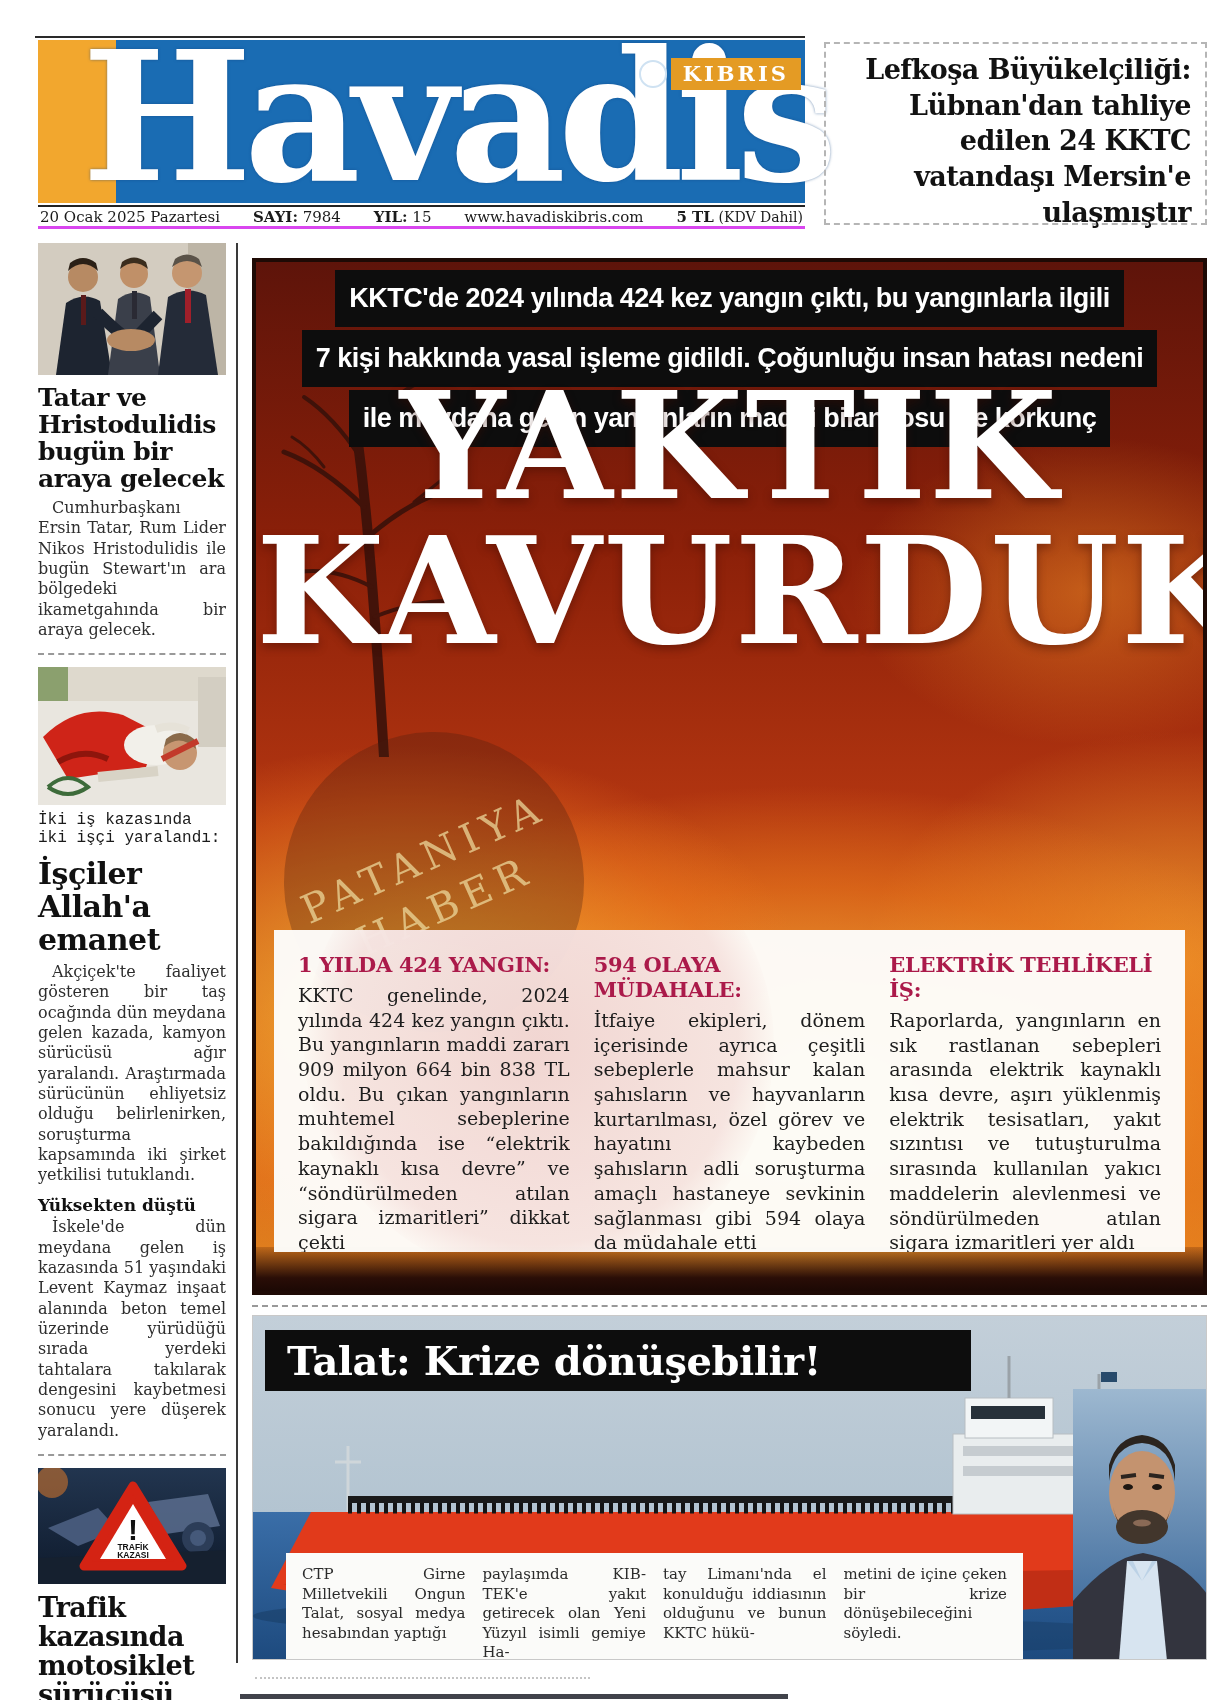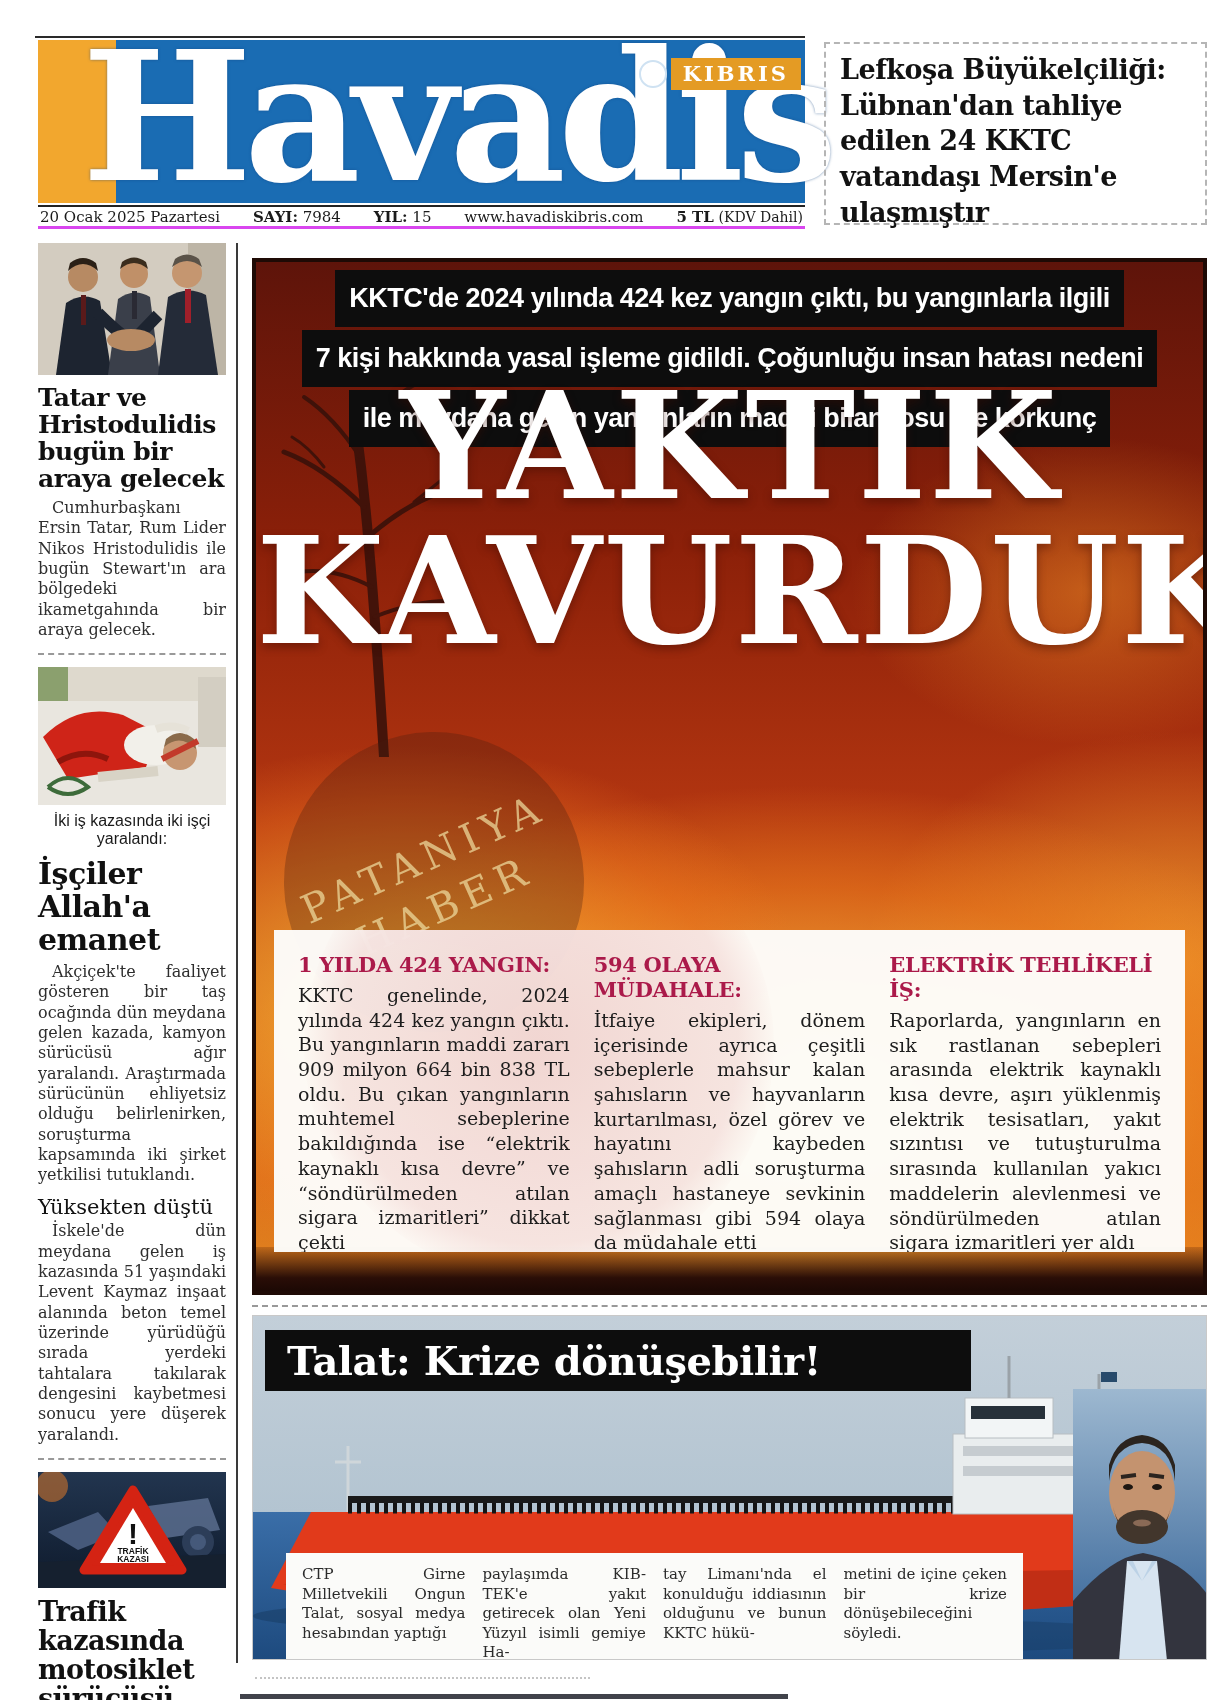--- a/index.html
+++ b/index.html
@@ -20,38 +20,38 @@
   .kibris-label{background:#e49b24;color:#fff;font-weight:bold;font-size:21px;
       letter-spacing:3px;padding:3px 12px 4px 12px;}
   .info-bar{left:38px;top:205px;width:767px;height:24px;border-top:2px solid #222;
       border-bottom:3px solid #d946ef;display:flex;align-items:center;justify-content:space-between;
       font-size:15px;padding:2px 2px;box-sizing:border-box;}
   .info-item b{font-weight:bold;}
   .price-note{font-size:14px;text-align:center;}
 
   
   .embassy{left:824px;top:42px;width:383px;height:183px;border:2px dashed #b5b5b5;
-      box-sizing:border-box;padding:8px 14px;}
+      box-sizing:border-box;padding:8px 14px;text-align:right;}
   .embassy-text{font-weight:bold;font-size:27px;line-height:1.32;color:#121212;letter-spacing:-0.5px;}
 
   
   .vrule{left:236px;top:243px;width:2px;height:1420px;background:#3a3a3a;}
 
   
   .sidebar{left:38px;top:243px;width:188px;}
   .sb-photo{width:188px;display:block;}
   .sb-headline{font-weight:bold;font-size:25px;line-height:1.08;letter-spacing:-0.5px;
       color:#111;margin:9px 0 6px 0;}
   .sb-headline.big{font-size:30px;line-height:1.1;}
   .sb-body{font-size:16px;line-height:1.27;text-align:justify;color:#2e2e2e;}
   .sb-body .indent{display:inline-block;width:14px;}
-  .sb-sub{font-weight:normal;font-size:21px;margin:10px 0 2px 0;color:#111;}
+  .sb-sub{font-weight:bold;font-size:17px;margin:10px 0 2px 0;color:#111;}
   .sb-div{border-top:2px dashed #999;margin:13px 0 12px 0;height:0;}
-  .sb-caption{font-family:Liberation Sans, sans-serif;font-size:16px;line-height:1.12;
-      text-align:center;color:#1a1a1a;margin:7px 0 2px 0;font-weight:500;}
+  .sb-caption{font-family:Liberation Mono, monospace;font-size:16px;line-height:1.12;
+      color:#1a1a1a;margin:7px 0 2px 0;font-weight:500;}
 
   
   .fire-panel{left:252px;top:258px;width:955px;height:1037px;box-sizing:border-box;
       border:4px solid #1e0a05;overflow:hidden;
       background:
         radial-gradient(ellipse 340px 220px at 88% 32%, rgba(247,150,40,.50), transparent 70%),
         radial-gradient(ellipse 520px 330px at 16% 72%, rgba(250,200,60,.75), rgba(240,120,30,.35) 60%, transparent 78%),
         radial-gradient(ellipse 720px 400px at 58% 82%, rgba(252,210,80,.85), rgba(242,130,30,.5) 55%, transparent 80%),
         radial-gradient(ellipse 430px 320px at 97% 68%, rgba(248,170,50,.7), transparent 72%),
         linear-gradient(180deg,#5e140a 0%,#8c2009 28%,#b03410 52%,#cf5a16 74%,#e2841f 100%);}

